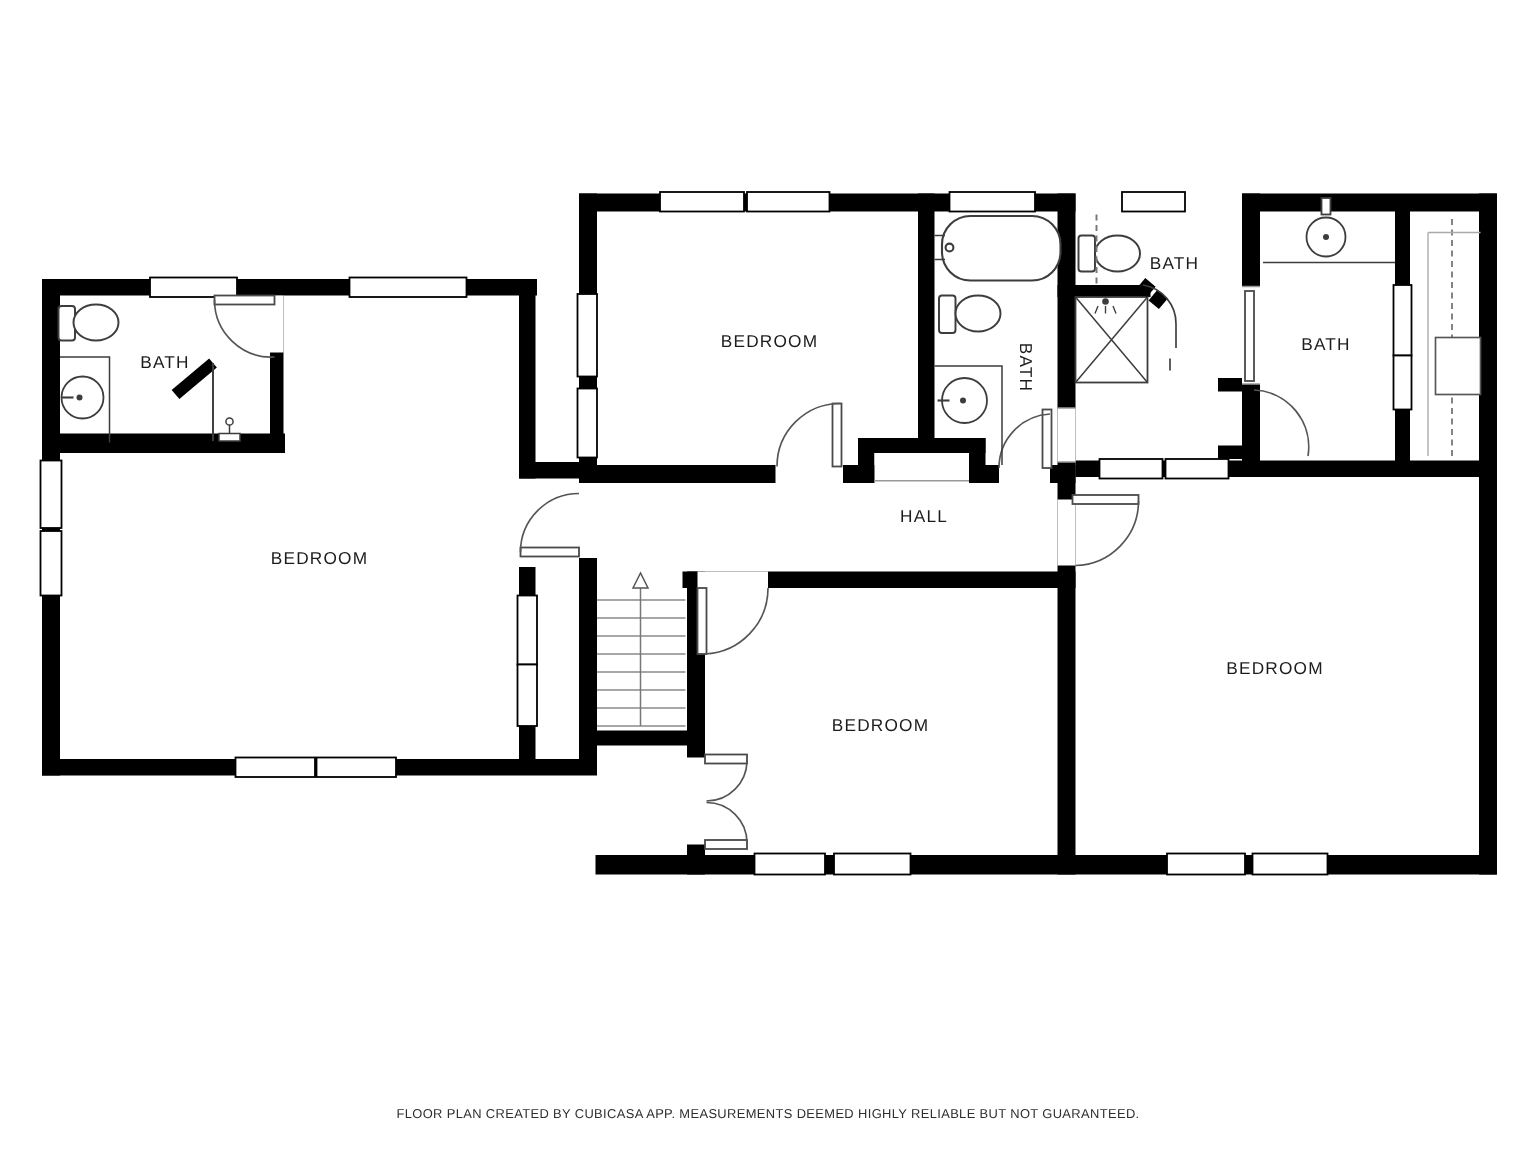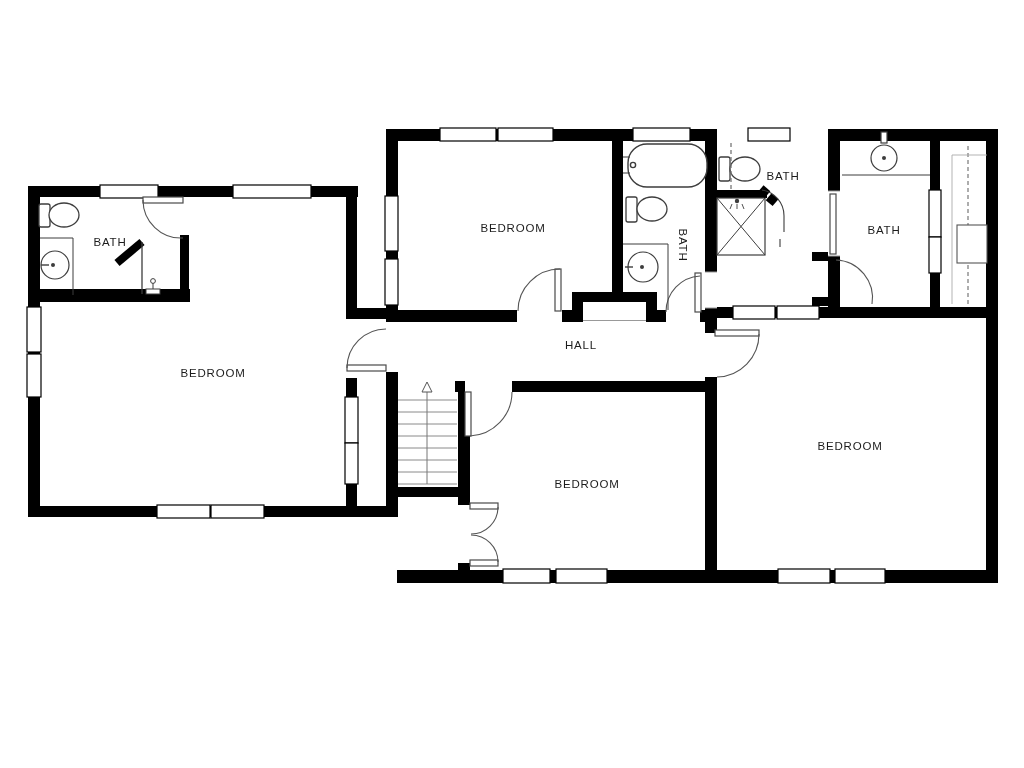--- a/index.html
+++ b/index.html
@@ -186,17 +186,18 @@
     <polygon points="427,382 422,392 432,392" stroke="#555555" fill="#ffffff"></polygon>
   </g>
 </svg>
 
   <div class="lbl" style="left:110px;top:242px;">BATH</div>
   <div class="lbl" style="left:213px;top:373px;">BEDROOM</div>
   <div class="lbl" style="left:513px;top:228px;">BEDROOM</div>
   <div class="lbl vert" style="left:683px;top:245px;">BATH</div>
   <div class="lbl" style="left:783px;top:176px;">BATH</div>
   <div class="lbl" style="left:884px;top:230px;">BATH</div>
-  <div class="lbl" style="left:581px;top:345px;">HALL</div>
+  <div class="lbl" style="left:616px;top:345px;">HALL</div>
   <div class="lbl" style="left:587px;top:484px;">BEDROOM</div>
   <div class="lbl" style="left:850px;top:446px;">BEDROOM</div>
 
+  <div class="footer">FLOOR PLAN CREATED BY CUBICASA APP. MEASUREMENTS DEEMED HIGHLY RELIABLE BUT NOT GUARANTEED.</div>
 </div>
 
 </body></html>

